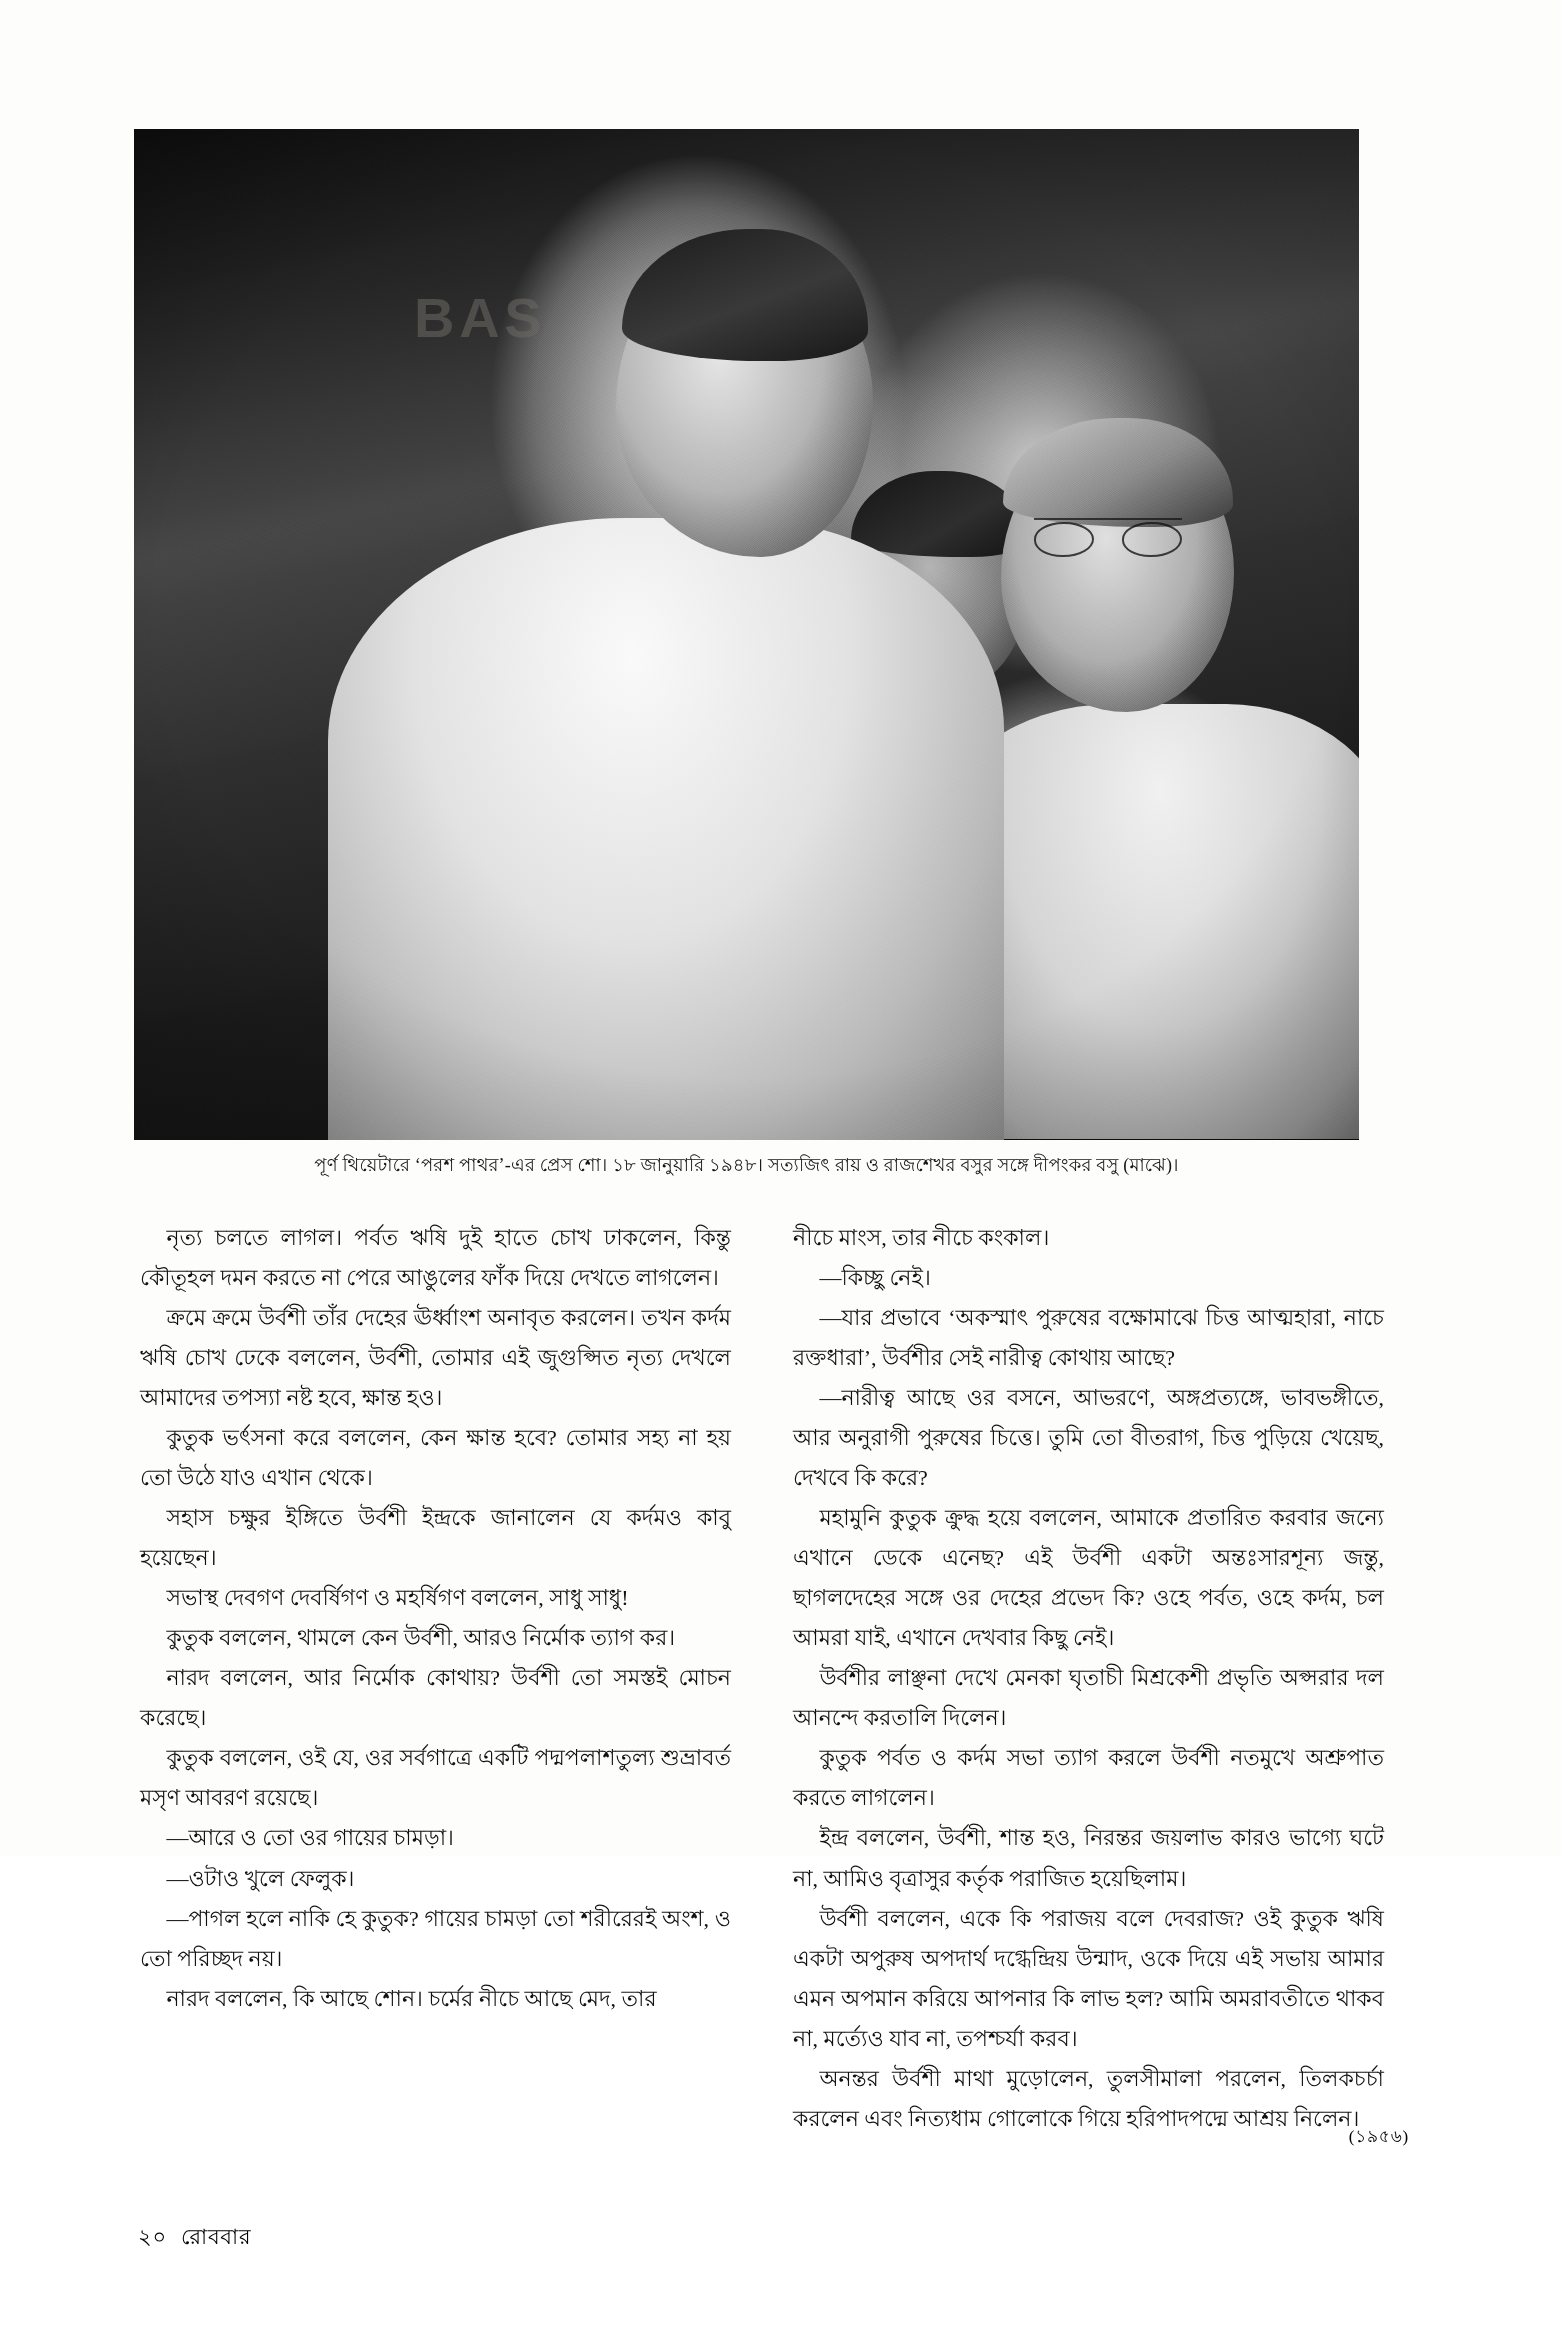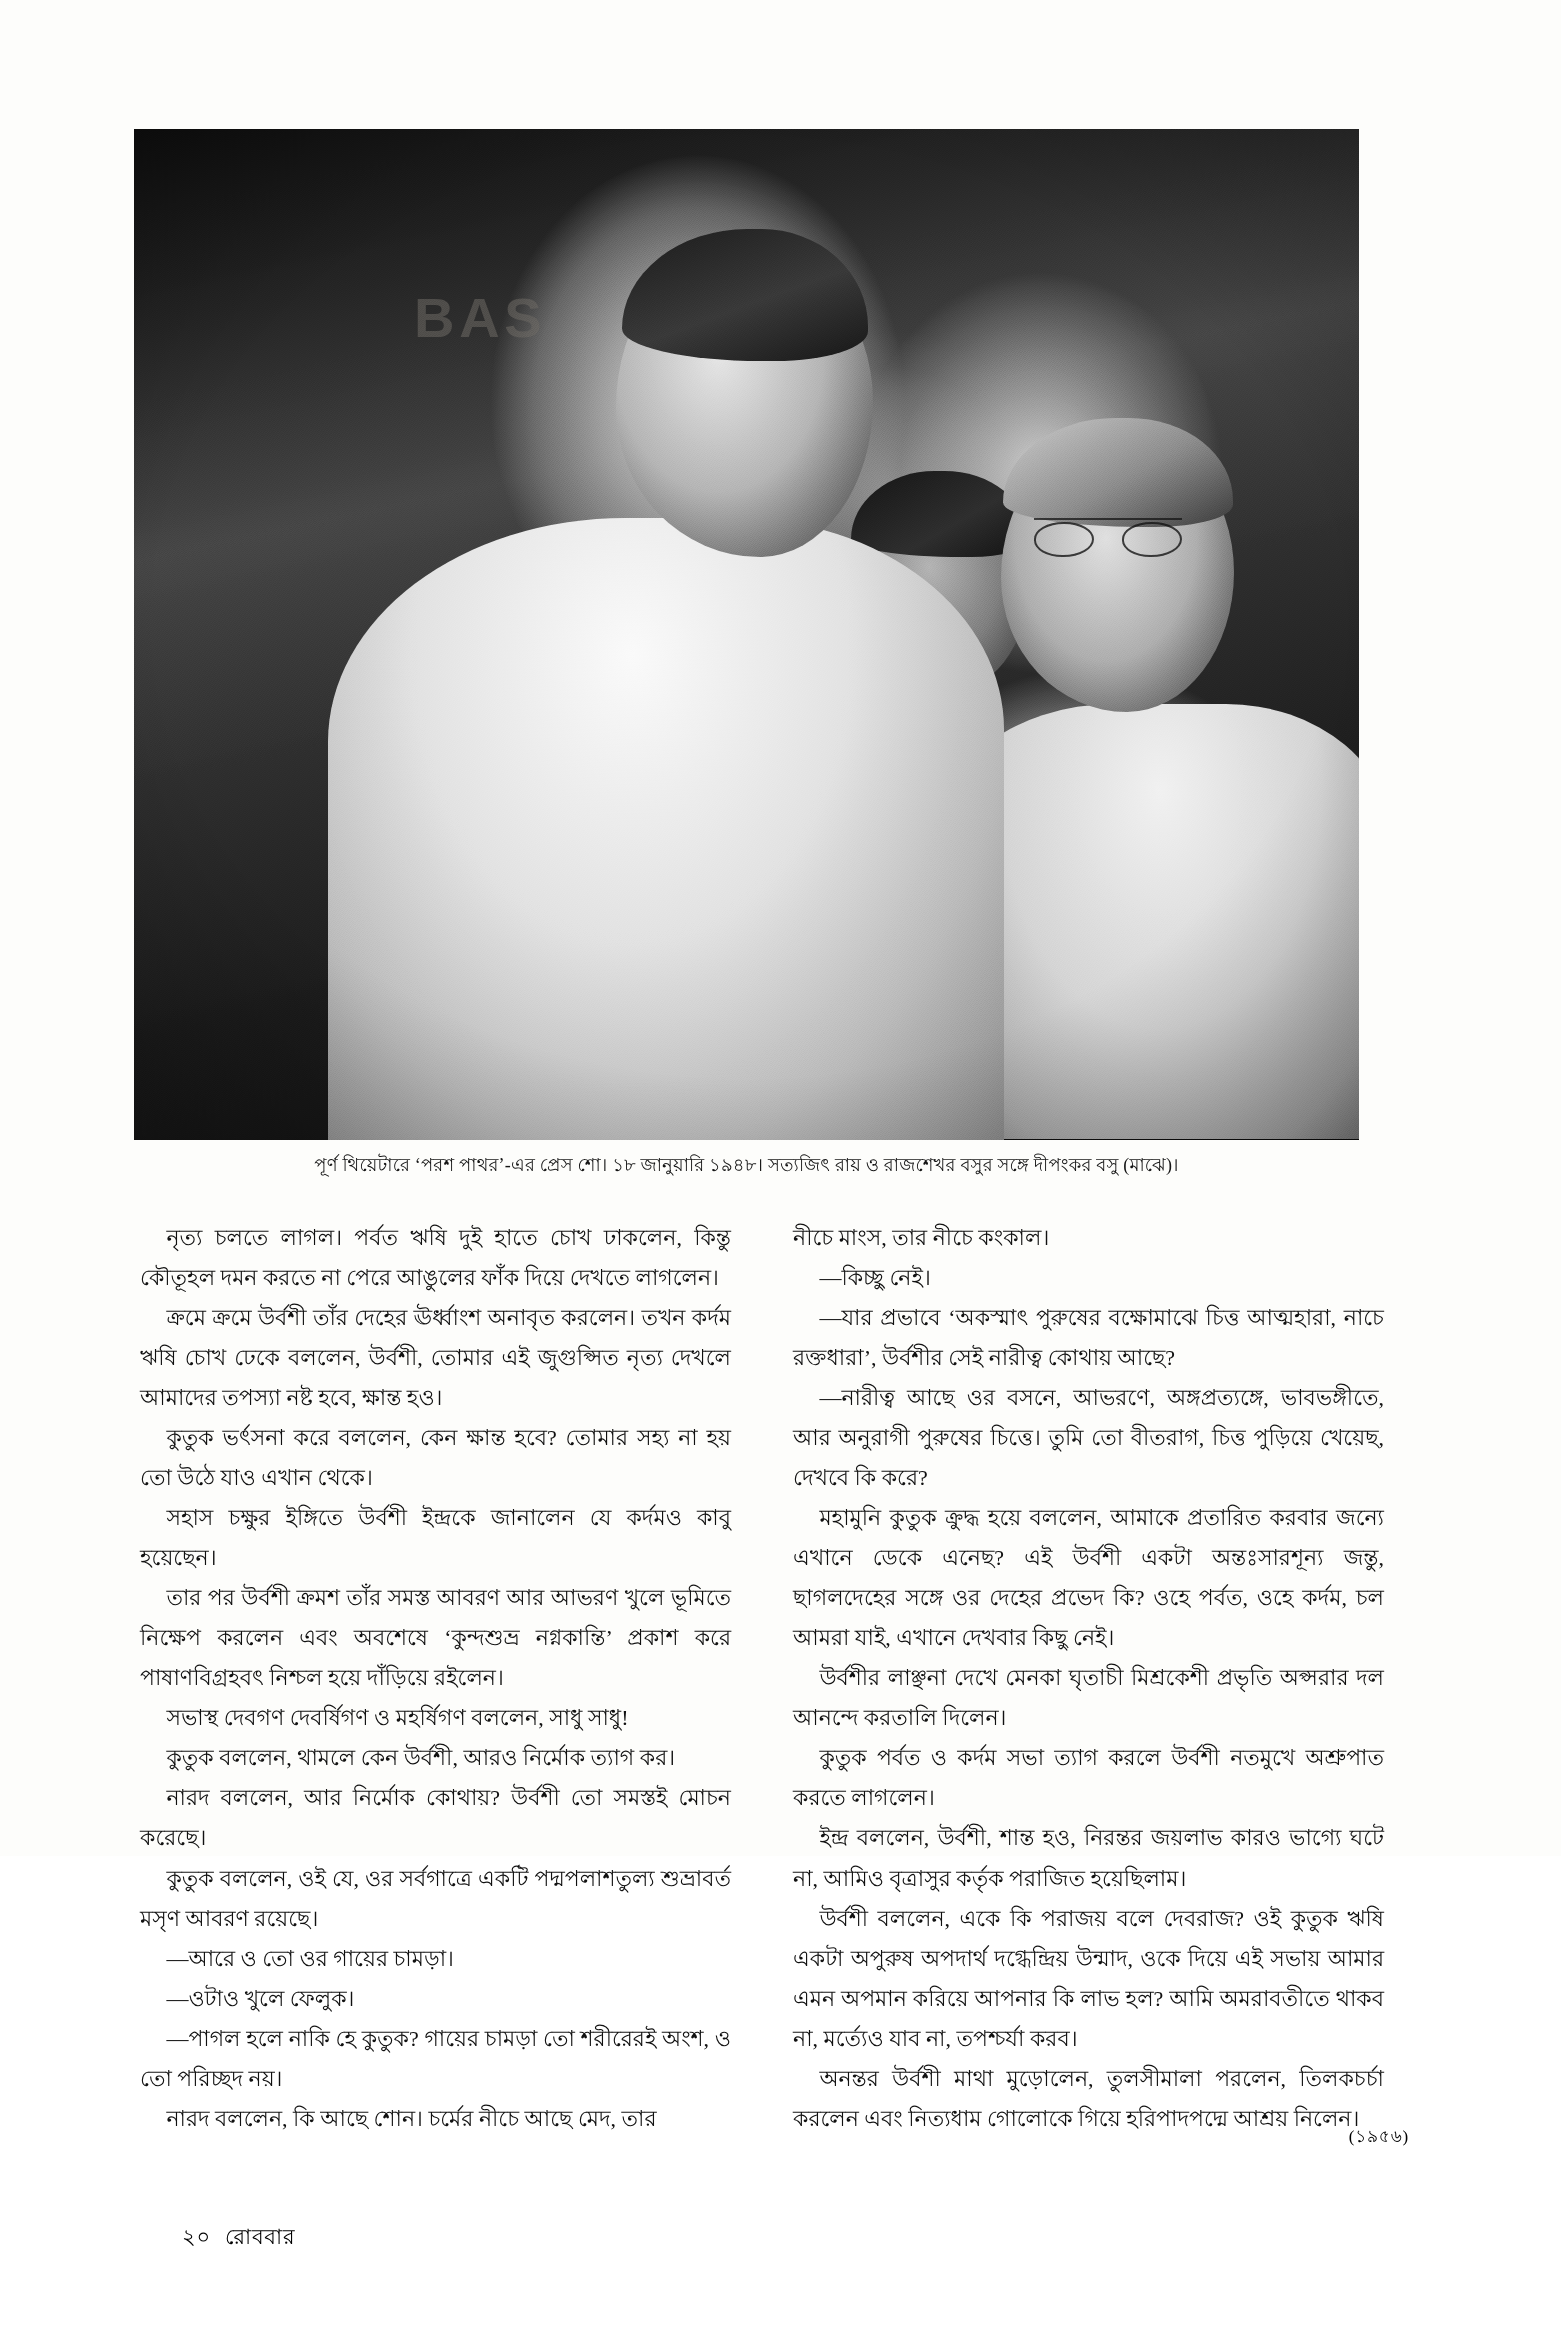--- a/index.html
+++ b/index.html
@@ -177,21 +177,21 @@
   }
 
   
   .folio {
     position: absolute;
     left: 138px;
     top: 2221px;
     font-size: 21px;
     letter-spacing: 0.8px;
   }
-  .folio .pg { margin-right: 14px; margin-left: 44px; }
+  .folio .pg { margin-right: 14px; }
 </style>
 </head>
 <body>
 
 <div class="page">
 
   <div class="photo-wrap">
     <div class="photo"></div>
     <div class="fig fig-b-body"></div>
     <div class="fig fig-c-head"></div>
@@ -207,21 +207,20 @@
     <div class="photo-vignette"></div>
   </div>
 
   <div class="caption">পূর্ণ থিয়েটারে ‘পরশ পাথর’-এর প্রেস শো। ১৮ জানুয়ারি ১৯৪৮। সত্যজিৎ রায় ও রাজশেখর বসুর সঙ্গে দীপংকর বসু (মাঝে)।</div>
 
   <div class="col col-left">
     <p>নৃত্য চলতে লাগল। পর্বত ঋষি দুই হাতে চোখ ঢাকলেন, কিন্তু কৌতূহল দমন করতে না পেরে আঙুলের ফাঁক দিয়ে দেখতে লাগলেন।</p>
     <p>ক্রমে ক্রমে উর্বশী তাঁর দেহের ঊর্ধ্বাংশ অনাবৃত করলেন। তখন কর্দম ঋষি চোখ ঢেকে বললেন, উর্বশী, তোমার এই জুগুপ্সিত নৃত্য দেখলে আমাদের তপস্যা নষ্ট হবে, ক্ষান্ত হও।</p>
     <p>কুতুক ভর্ৎসনা করে বললেন, কেন ক্ষান্ত হবে? তোমার সহ্য না হয় তো উঠে যাও এখান থেকে।</p>
     <p>সহাস চক্ষুর ইঙ্গিতে উর্বশী ইন্দ্রকে জানালেন যে কর্দমও কাবু হয়েছেন।</p>
-    <p>তার পর উর্বশী ক্রমশ তাঁর সমস্ত আবরণ আর আভরণ খুলে ভূমিতে নিক্ষেপ করলেন এবং অবশেষে ‘কুন্দশুভ্র নগ্নকান্তি’ প্রকাশ করে পাষাণবিগ্রহবৎ নিশ্চল হয়ে দাঁড়িয়ে রইলেন।</p>
     <p>সভাস্থ দেবগণ দেবর্ষিগণ ও মহর্ষিগণ বললেন, সাধু সাধু!</p>
     <p>কুতুক বললেন, থামলে কেন উর্বশী, আরও নির্মোক ত্যাগ কর।</p>
     <p>নারদ বললেন, আর নির্মোক কোথায়? উর্বশী তো সমস্তই মোচন করেছে।</p>
     <p>কুতুক বললেন, ওই যে, ওর সর্বগাত্রে একটি পদ্মপলাশতুল্য শুভ্রাবর্ত মসৃণ আবরণ রয়েছে।</p>
     <p class="dash">—আরে ও তো ওর গায়ের চামড়া।</p>
     <p class="dash">—ওটাও খুলে ফেলুক।</p>
     <p class="dash">—পাগল হলে নাকি হে কুতুক? গায়ের চামড়া তো শরীরেরই অংশ, ও তো পরিচ্ছদ নয়।</p>
     <p>নারদ বললেন, কি আছে শোন। চর্মের নীচে আছে মেদ, তার</p>
   </div>
 

